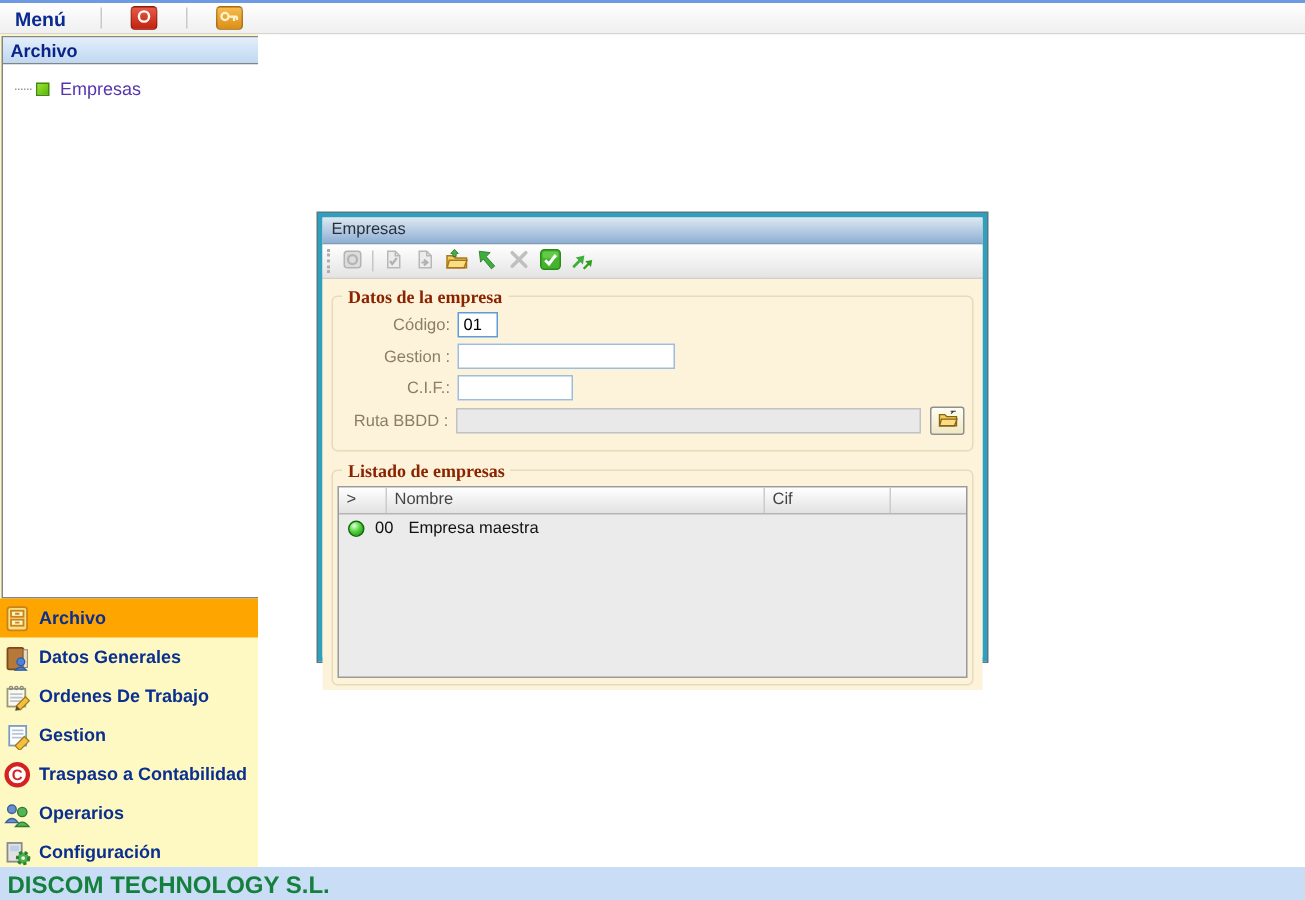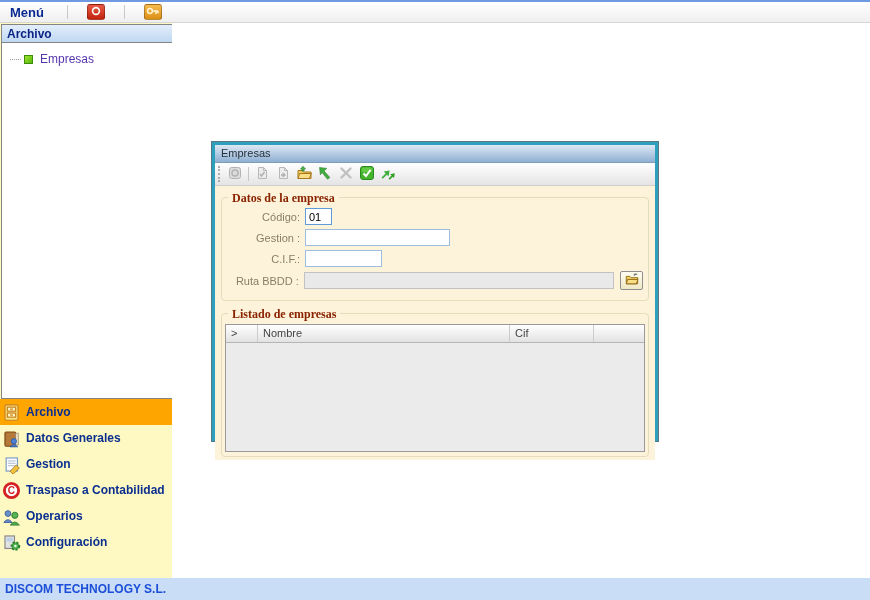--- a/index.html
+++ b/index.html
@@ -81,21 +81,21 @@
   .th1 { flex:0 0 32px; } .th2 { flex:0 0 252px; } .th3 { flex:0 0 84px; } .th4 { flex:1; border-right:none; }
   .trow { display:flex; align-items:center; height:18px; font-size:11px; color:#111;
     cursor:default; }
   .sphere { width:11px; height:11px; border-radius:50%; margin:0 7px 0 6px;
     background:radial-gradient(circle at 35% 28%, #e2ffda, #55d33f 45%, #17860c);
     border:1px solid #0f6e07; }
   .cell-code { margin-right:10px; } .cell-nombre { }
 
   
   .statusbar { position:absolute; left:0; right:0; bottom:0; height:22px; background:#c9ddf6;
-    font-size:12px; font-weight:bold; color:#1d4ed8; padding:4px 0 0 5px; }
+    font-size:16px; font-weight:bold; color:#15803d; padding:4px 0 0 5px; }
 </style>
 </head>
 <body>
 
 <div class="app">
 
   <div class="menubar">
     <span class="menu-label">Menú</span>
     <span class="mb-sep"></span>
     <button class="mb-btn power">
@@ -147,20 +147,36 @@
           <svg width="19" height="19" viewBox="0 0 16 16">
               <rect x="2.5" y="2.5" width="9" height="12" rx="1" fill="#b5793a" stroke="#7c4a15"></rect>
               <rect x="11.5" y="3.5" width="2.2" height="10" fill="#e9dcc2" stroke="#9a8a6a" stroke-width="0.6"></rect>
               <circle cx="10" cy="10.3" r="2.2" fill="#4f81d6" stroke="#2a5aa8" stroke-width="0.7"></circle>
               <path d="M6.8 15 q3.2 -3.6 6.4 0 z" fill="#4f81d6" stroke="#2a5aa8" stroke-width="0.7"></path>
             </svg>
         </span>
         <span class="nav-label">Datos Generales</span>
       </div>
 
+      <div class="nav-item">
+        <span class="nico">
+          <svg width="19" height="19" viewBox="0 0 16 16">
+              <rect x="2.5" y="3.5" width="10" height="10" fill="#fdfbe8" stroke="#9a9a7a"></rect>
+              <line x1="4" y1="6.5" x2="11" y2="6.5" stroke="#b8c4d8"></line>
+              <line x1="4" y1="8.5" x2="11" y2="8.5" stroke="#b8c4d8"></line>
+              <line x1="4" y1="10.5" x2="11" y2="10.5" stroke="#b8c4d8"></line>
+              <circle cx="4.5" cy="3.1" r="0.9" fill="none" stroke="#888" stroke-width="0.7"></circle>
+              <circle cx="7.5" cy="3.1" r="0.9" fill="none" stroke="#888" stroke-width="0.7"></circle>
+              <circle cx="10.5" cy="3.1" r="0.9" fill="none" stroke="#888" stroke-width="0.7"></circle>
+              <path d="M7.5 13.2 L12.6 8 L14.8 10.2 L9.7 15.4 Z" fill="#f0c040" stroke="#a87818" stroke-width="0.7"></path>
+              <path d="M7.5 13.2 L9.7 15.4 L6.8 15.8 Z" fill="#5a4a2a"></path>
+            </svg>
+        </span>
+        <span class="nav-label">Ordenes De Trabajo</span>
+      </div>
 
       <div class="nav-item">
         <span class="nico">
           <svg width="19" height="19" viewBox="0 0 16 16">
               <rect x="3.5" y="2.5" width="9.5" height="11" fill="#ffffff" stroke="#7a9cc4"></rect>
               <line x1="5" y1="5" x2="11.5" y2="5" stroke="#b8c4d8"></line>
               <line x1="5" y1="7" x2="11.5" y2="7" stroke="#b8c4d8"></line>
               <line x1="5" y1="9" x2="11.5" y2="9" stroke="#b8c4d8"></line>
               <path d="M6.8 13.6 L12 8.4 L14.6 11 L9.4 16.2 Z" fill="#f0c040" stroke="#a87818" stroke-width="0.7"></path>
             </svg>
@@ -315,20 +331,25 @@
 
         <div class="group list-group">
           <div class="group-title">Listado de empresas</div>
           <div class="table">
             <div class="thead">
               <span class="th th1">&gt;</span>
               <span class="th th2">Nombre</span>
               <span class="th th3">Cif</span>
               <span class="th th4"></span>
             </div>
+            <div class="trow">
+              <span class="sphere"></span>
+              <span class="cell-code">00</span>
+              <span class="cell-nombre">Empresa maestra</span>
+            </div>
           </div>
         </div>
 
       </div>
     </div>
   </div>
 
   <div class="statusbar">DISCOM TECHNOLOGY S.L.</div>
 
 </div>

